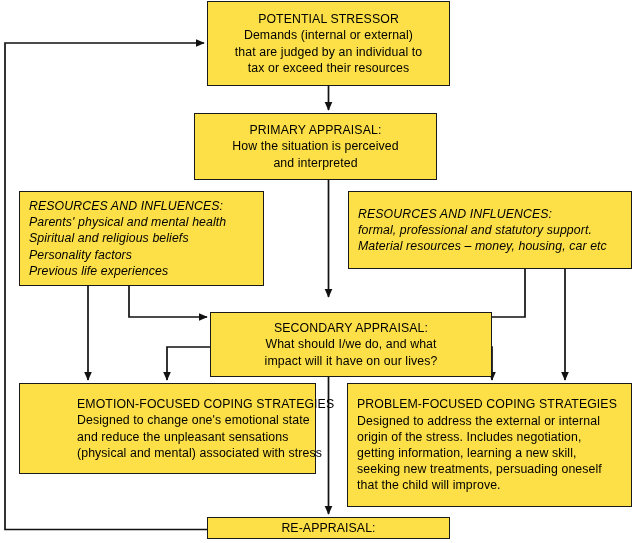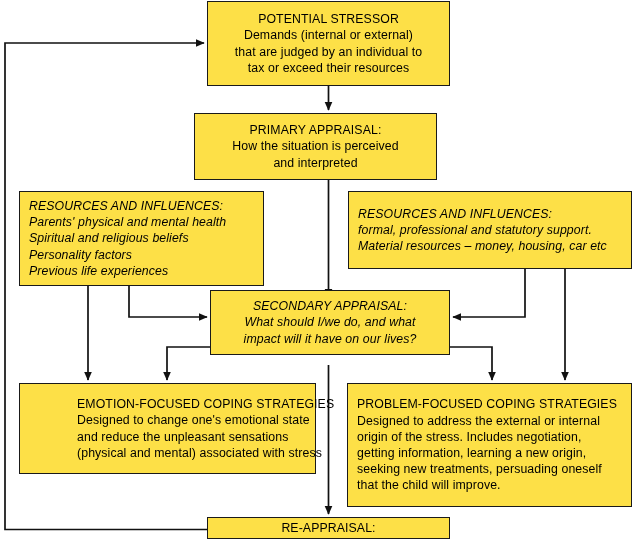--- a/index.html
+++ b/index.html
@@ -51,21 +51,21 @@
     padding-left: 9px;
   }
   .italic .node-line {
     font-style: italic;
   }
   
   #node-potential-stressor { left: 207px; top: 1px;   width: 243px; height: 85px; }
   #node-primary-appraisal  { left: 194px; top: 113px; width: 243px; height: 67px; }
   #node-resources-left     { left: 19px;  top: 191px; width: 245px; height: 95px; }
   #node-resources-right    { left: 348px; top: 191px; width: 284px; height: 78px; }
-  #node-secondary-appraisal{ left: 210px; top: 290px; width: 240px; height: 65px; font-style: italic; }
+  #node-secondary-appraisal{ left: 210px; top: 312px; width: 282px; height: 65px; }
   #node-emotion-focused    { left: 19px;  top: 383px; width: 297px; height: 91px; padding-left: 48px; }
   #node-problem-focused    { left: 347px; top: 383px; width: 285px; height: 124px; }
   #node-reappraisal        { left: 207px; top: 517px; width: 243px; height: 22px; }
 </style>
 </head>
 <body>
 
 <div id="canvas">
 
   <svg class="flow-svg" viewBox="0 0 640 543">
@@ -137,21 +137,21 @@
     <div class="node-line">EMOTION-FOCUSED COPING STRATEGIES</div>
     <div class="node-line">Designed to change one's emotional state</div>
     <div class="node-line">and reduce the unpleasant sensations</div>
     <div class="node-line">(physical and mental) associated with stress</div>
   </div>
 
   <div class="node left-align" id="node-problem-focused">
     <div class="node-line">PROBLEM-FOCUSED COPING STRATEGIES</div>
     <div class="node-line">Designed to address the external or internal</div>
     <div class="node-line">origin of the stress. Includes negotiation,</div>
-    <div class="node-line">getting information, learning a new origin,</div>
+    <div class="node-line">getting information, learning a new skill,</div>
     <div class="node-line">seeking new treatments, persuading oneself</div>
     <div class="node-line">that the child will improve.</div>
   </div>
 
   <div class="node center" id="node-reappraisal">
     <div class="node-line">RE-APPRAISAL:</div>
   </div>
 
 </div>
 

